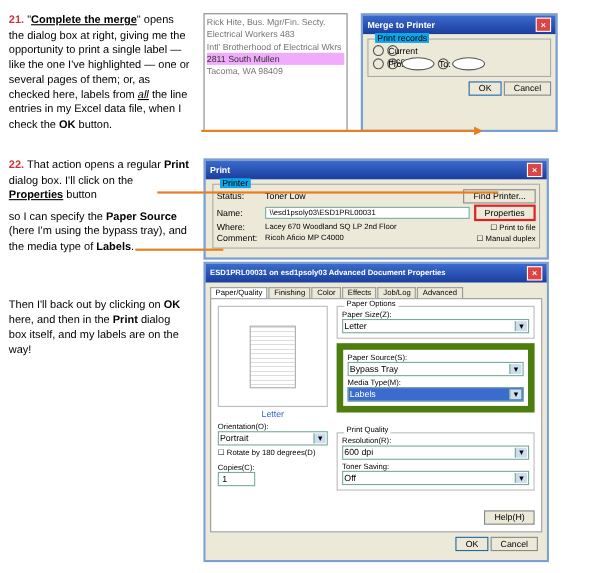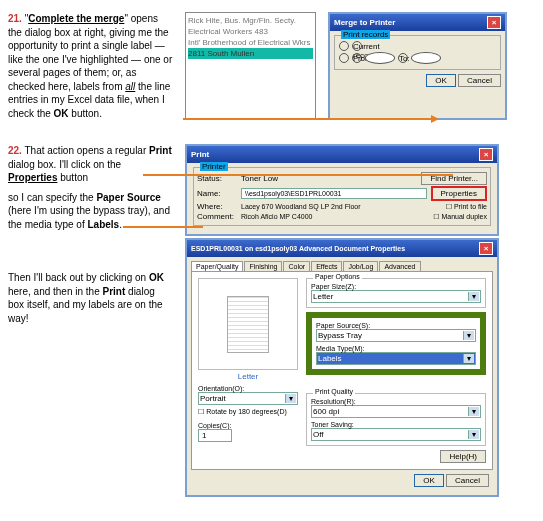--- a/index.html
+++ b/index.html
@@ -13,21 +13,21 @@
 .btn{background:#ece9d8;border:1px solid #888;padding:1px 8px;font-size:8px;display:inline-block}
 .field{border:1px solid #7a9;background:#fff;padding:1px 3px;font-size:8px}
 .merge-dlg{width:175px}
 .merge-body{padding:4px}
 .fieldset{border:1px solid #aaa;padding:4px;margin-bottom:4px;position:relative}
 .fieldset .leg{position:absolute;top:-6px;left:6px;background:#0ea5e9;padding:0 2px;font-size:8px}
 .radio{display:flex;align-items:center;gap:3px;margin:1px 0}
 .radio span{width:8px;height:8px;border:1px solid #555;border-radius:50%;display:inline-block}
 .list{width:125px;background:#fff;border:1px solid #888;padding:2px;font-size:8px;color:#777}
 .list div{padding:1px 0}
-.list .hl{background:#14b8a6;color:#333}
+.list .hl{background:#f0abfc;color:#333}
 .arrow1{position:absolute;width:200px;height:2px;background:#e67e22;top:148px;left:110px}
 .arrow1::after{content:"";position:absolute;right:-6px;top:-3px;border-left:8px solid #e67e22;border-top:4px solid transparent;border-bottom:4px solid transparent}
 .print-dlg{width:310px;position:relative}
 .print-body{padding:4px 6px}
 .print-row{display:flex;align-items:center;gap:4px;margin:1px 0}
 .print-row .lbl{width:40px}
 .adv-dlg{width:310px;margin-top:2px}
 .adv-body{padding:4px;background:#ece9d8}
 .tabs{display:flex;gap:1px;font-size:7px}
 .tab{border:1px solid #999;border-bottom:none;padding:1px 4px;background:#ece9d8}
@@ -51,20 +51,21 @@
 
 <div class="row" style="position:relative">
   <div class="instr">
     <span class="step">21.</span><span>  "</span><b class="link">Complete the merge</b><span>" opens the dialog box at right, giving me the opportunity to print a single label — like the one I've highlighted — one or several pages of them; or, as checked here, labels from </span><i style="text-decoration:underline">all</i><span> the line entries in my Excel data file, when I check the </span><b>OK</b><span> button.</span>
   </div>
   <div class="list">
     <div>Rick Hite, Bus. Mgr/Fin. Secty.</div>
     <div>Electrical Workers 483</div>
     <div>Intl' Brotherhood of Electrical Wkrs</div>
     <div class="hl">2811 South Mullen</div>
+    <div>Tacoma, WA 98409</div>
   </div>
   <div class="dlg merge-dlg">
     <div class="titlebar">
       <span>Merge to Printer</span>
       <span class="xbtn">×</span>
     </div>
     <div class="merge-body">
       <div class="fieldset">
         <span class="leg">Print records</span>
         <div class="radio">
@@ -194,21 +195,21 @@
               <div class="sel">
                   <span>600 dpi</span>
                   <span class="dd">▾</span>
                 </div>
               <div style="font-size:7px;margin-top:3px">Toner Saving:</div>
               <div class="sel">
                   <span>Off</span>
                   <span class="dd">▾</span>
                 </div>
             </div>
-            <div style="text-align:right;margin-top:4px"><span class="btn">Help(H)</span></div>
+            <div style="text-align:right;margin-top:18px"><span class="btn">Help(H)</span></div>
           </div>
         </div>
         <div class="btnrow">
           <span class="btn" style="border:1px solid #26a">OK</span>
           <span class="btn">Cancel</span>
         </div>
       </div>
     </div>
   </div>
   <div class="arrow2" style="top:30px;left:135px;width:310px"></div>

